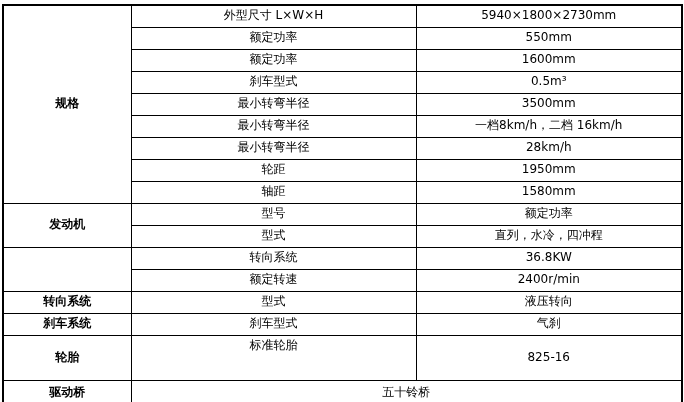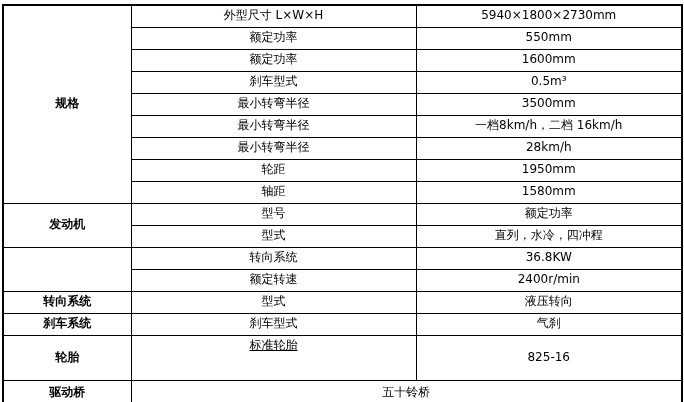--- a/index.html
+++ b/index.html
@@ -35,21 +35,20 @@
   }
   table.spec tr { height: 22px; }
   table.spec tr.tall { height: 45px; }
   table.spec tr.last { height: 26px; }
   td.cat {
     font-weight: bold;
   }
   td.param.top {
     vertical-align: top;
     padding-top: 3px;
-    text-decoration: underline;
   }
   col.c1 { width: 128px; }
   col.c2 { width: 285px; }
   col.c3 { width: 266px; }
 </style>
 </head>
 <body>
 
 <div class="table-wrap">
   <table class="spec">

